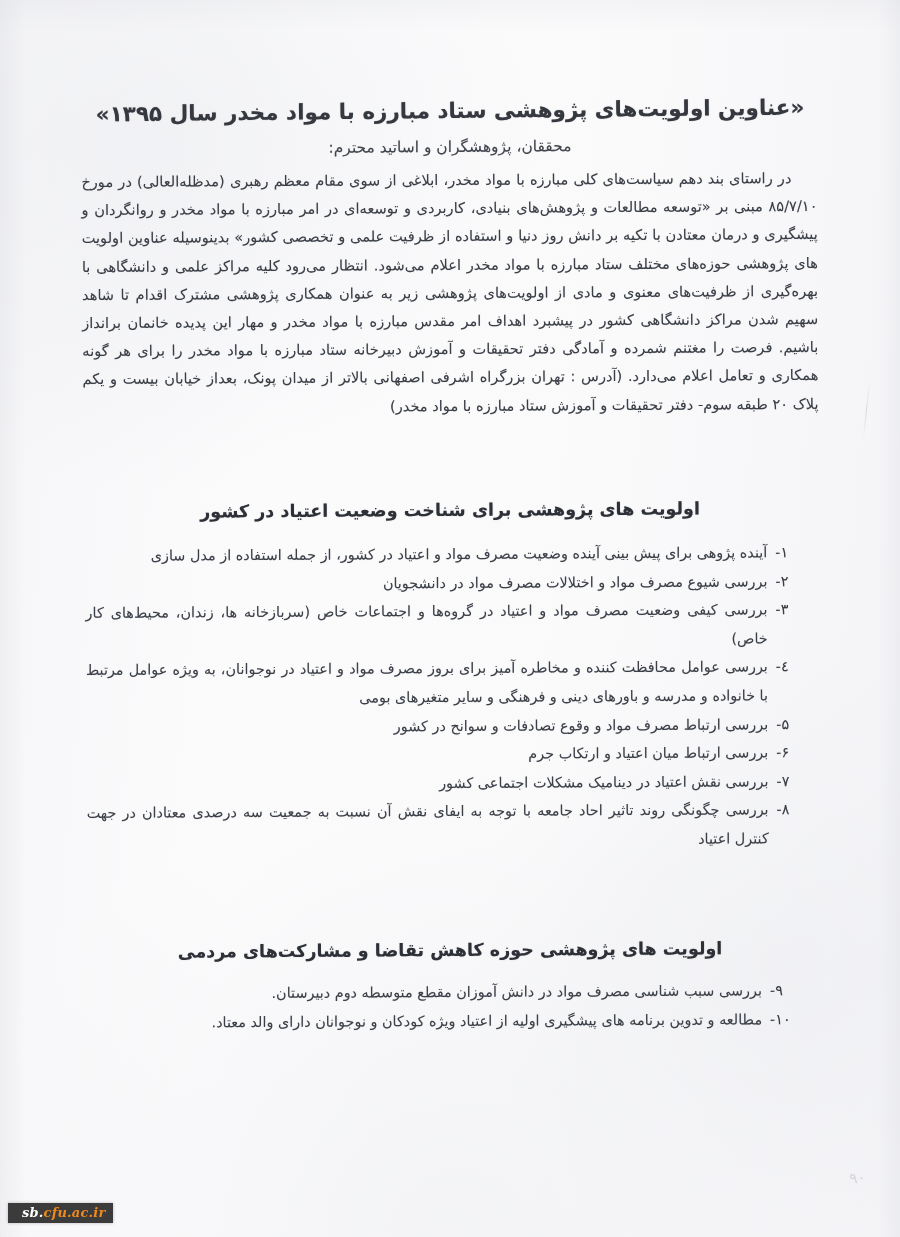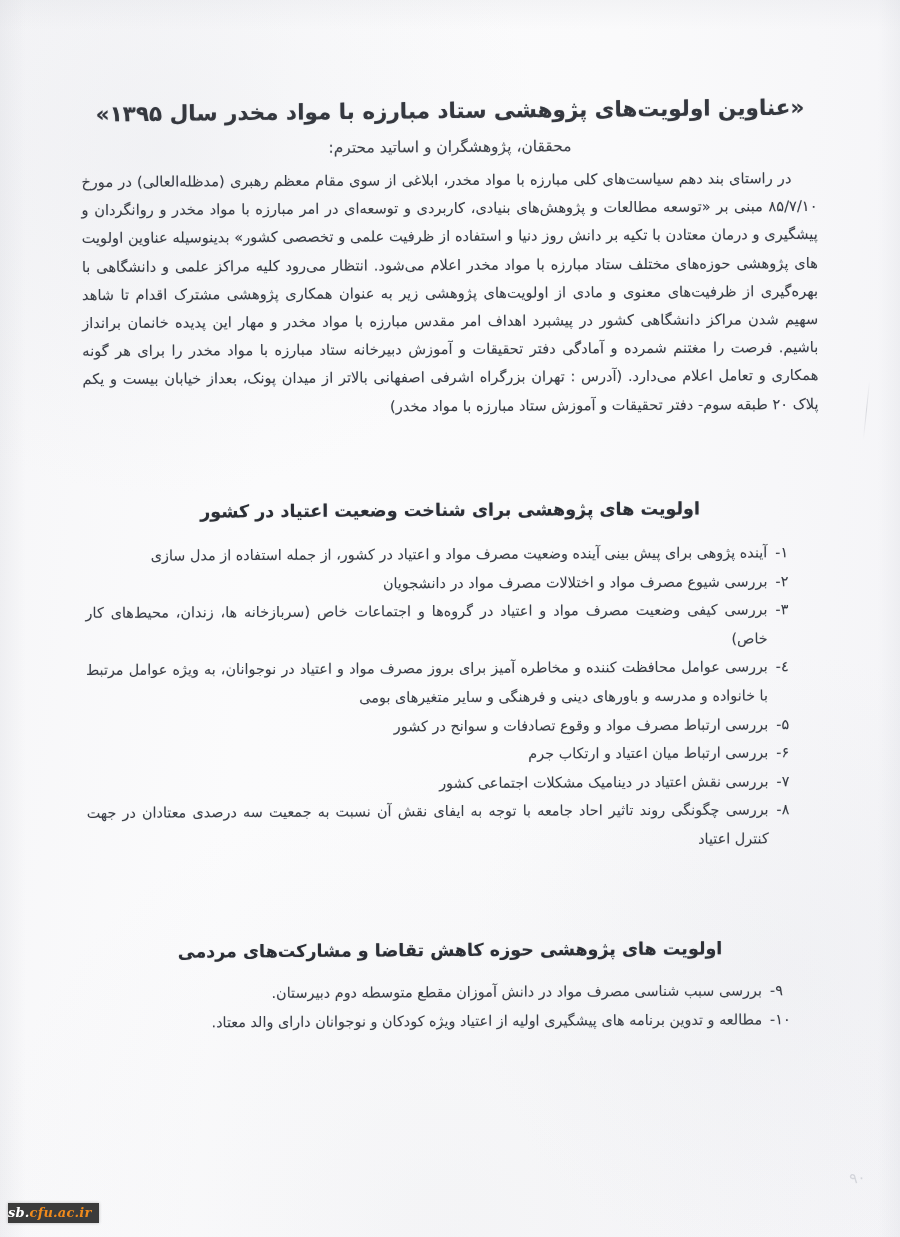--- a/index.html
+++ b/index.html
@@ -145,21 +145,21 @@
   }
   #list-demand-reduction li .num { width: 48px; }
 
   
   .watermark {
     position: absolute;
     left: 8px;
     bottom: 14px;
     direction: ltr;
     background: #3b3b3b;
-    padding: 3px 7px 4px 0;
+    padding: 3px 7px 4px 14px;
     font-family: "DejaVu Serif", "Liberation Serif", serif;
     font-size: 13px;
     font-weight: bold;
     font-style: italic;
     line-height: 1;
     letter-spacing: 0.2px;
     box-shadow: 0 0 3px rgba(0,0,0,0.25);
   }
   .watermark .wm-prefix { color: #ffffff; }
   .watermark .wm-domain { color: #f08a1c; }

